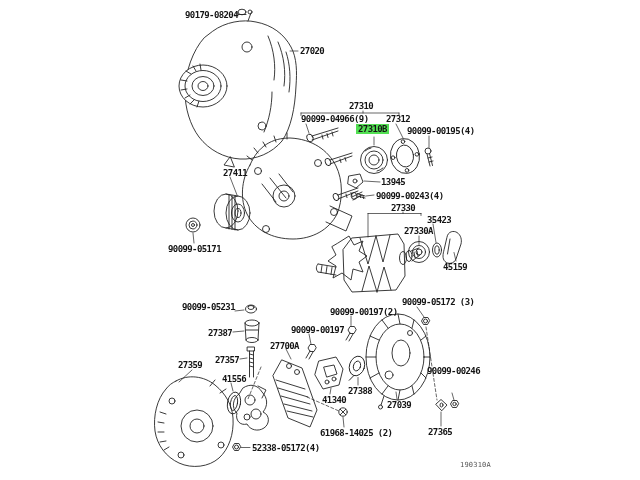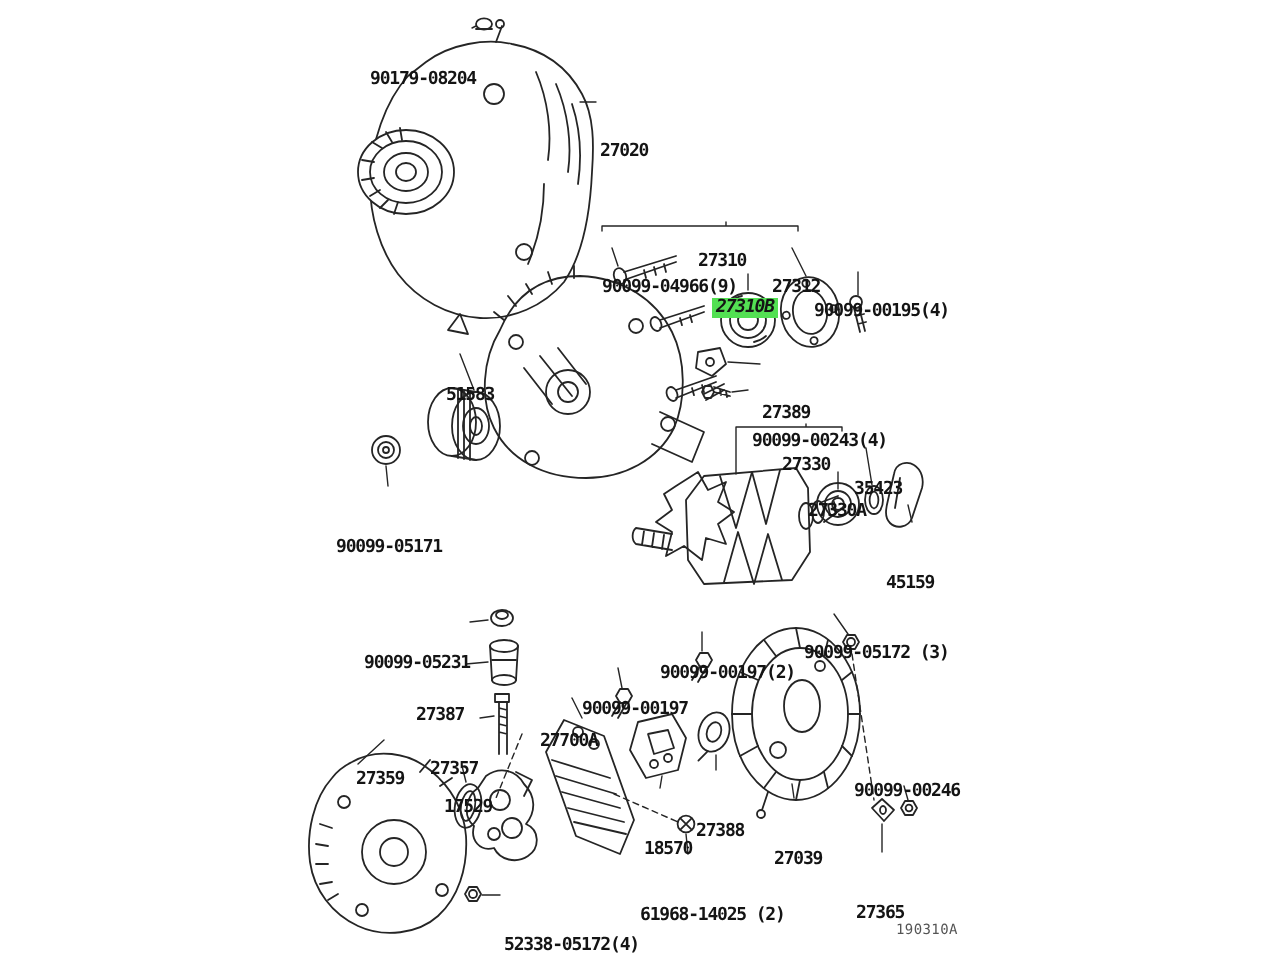--- a/index.html
+++ b/index.html
@@ -1,23 +1,23 @@
 <!DOCTYPE html>
 <html><head>
 <meta charset="utf-8">
 <style>
   html,body{margin:0;padding:0;background:#ffffff;}
   .stage{position:relative;width:640px;height:480px;background:#ffffff;overflow:hidden;
          font-family:"DejaVu Sans Mono",monospace;}
   svg.art{position:absolute;left:0;top:0;}
   .pl{position:absolute;font:bold 9px "DejaVu Sans Mono",monospace;letter-spacing:-0.6px;
-      color:#141414;white-space:nowrap;line-height:10px;margin-top:25px;}
-  .hl{background:#53e053;padding:0 2px;font-style:italic;}
+      color:#141414;white-space:nowrap;line-height:10px;}
+  .hl{background:#53e053;padding:0 2px;}
   .code{position:absolute;font:7px "DejaVu Sans Mono",monospace;color:#555;
-        letter-spacing:0.2px;white-space:nowrap;}
+        letter-spacing:0.2px;white-space:nowrap;margin-left:12px;}
 </style>
 </head>
 <body>
 
 <div class="stage">
 
   <svg class="art" width="640" height="480" viewBox="0 0 640 480">
     <g stroke="#252525" stroke-width="0.9" fill="none" stroke-linecap="round" stroke-linejoin="round">
 
       <g>
@@ -279,38 +279,38 @@
     </g>
   </svg>
 
   <div class="pl" style="left:185px;top:10px">90179-08204</div>
   <div class="pl" style="left:300px;top:46px">27020</div>
   <div class="pl" style="left:349px;top:101px">27310</div>
   <div class="pl" style="left:301px;top:114px">90099-04966(9)</div>
   <div class="pl" style="left:386px;top:114px">27312</div>
   <div class="pl hl" style="left:356px;top:124px">27310B</div>
   <div class="pl" style="left:407px;top:126px">90099-00195(4)</div>
-  <div class="pl" style="left:223px;top:168px">51583</div>
+  <div class="pl" style="left:223px;top:168px">27411</div>
   <div class="pl" style="left:168px;top:244px">90099-05171</div>
-  <div class="pl" style="left:381px;top:177px">27389</div>
+  <div class="pl" style="left:381px;top:177px">13945</div>
   <div class="pl" style="left:376px;top:191px">90099-00243(4)</div>
   <div class="pl" style="left:391px;top:203px">27330</div>
   <div class="pl" style="left:427px;top:215px">35423</div>
   <div class="pl" style="left:404px;top:226px">27330A</div>
   <div class="pl" style="left:443px;top:262px">45159</div>
   <div class="pl" style="left:402px;top:297px">90099-05172 (3)</div>
   <div class="pl" style="left:182px;top:302px">90099-05231</div>
   <div class="pl" style="left:208px;top:328px">27387</div>
   <div class="pl" style="left:215px;top:355px">27357</div>
   <div class="pl" style="left:178px;top:360px">27359</div>
-  <div class="pl" style="left:222px;top:374px">17529</div>
+  <div class="pl" style="left:222px;top:374px">41556</div>
   <div class="pl" style="left:270px;top:341px">27700A</div>
   <div class="pl" style="left:330px;top:307px">90099-00197(2)</div>
   <div class="pl" style="left:291px;top:325px">90099-00197</div>
-  <div class="pl" style="left:322px;top:395px">18570</div>
+  <div class="pl" style="left:322px;top:395px">41340</div>
   <div class="pl" style="left:348px;top:386px">27388</div>
   <div class="pl" style="left:387px;top:400px">27039</div>
   <div class="pl" style="left:320px;top:428px">61968-14025 (2)</div>
   <div class="pl" style="left:427px;top:366px">90099-00246</div>
   <div class="pl" style="left:428px;top:427px">27365</div>
   <div class="pl" style="left:252px;top:443px">52338-05172(4)</div>
 
   <div class="code" style="left:448px;top:461px">190310A</div>
 </div>
 

